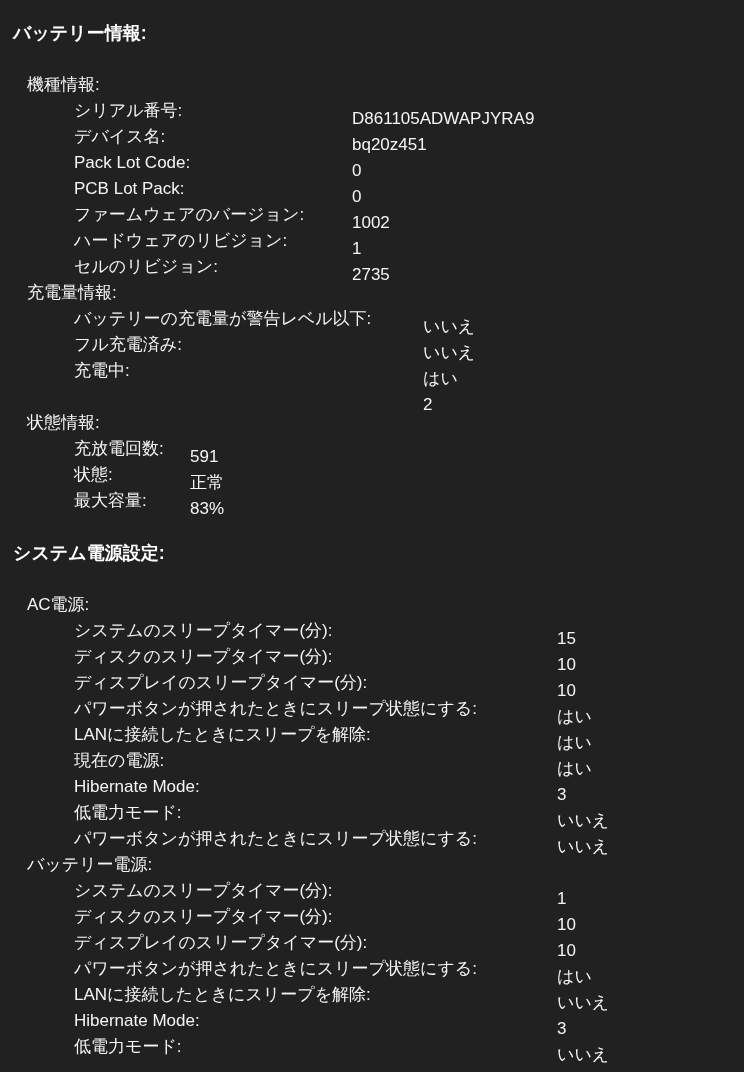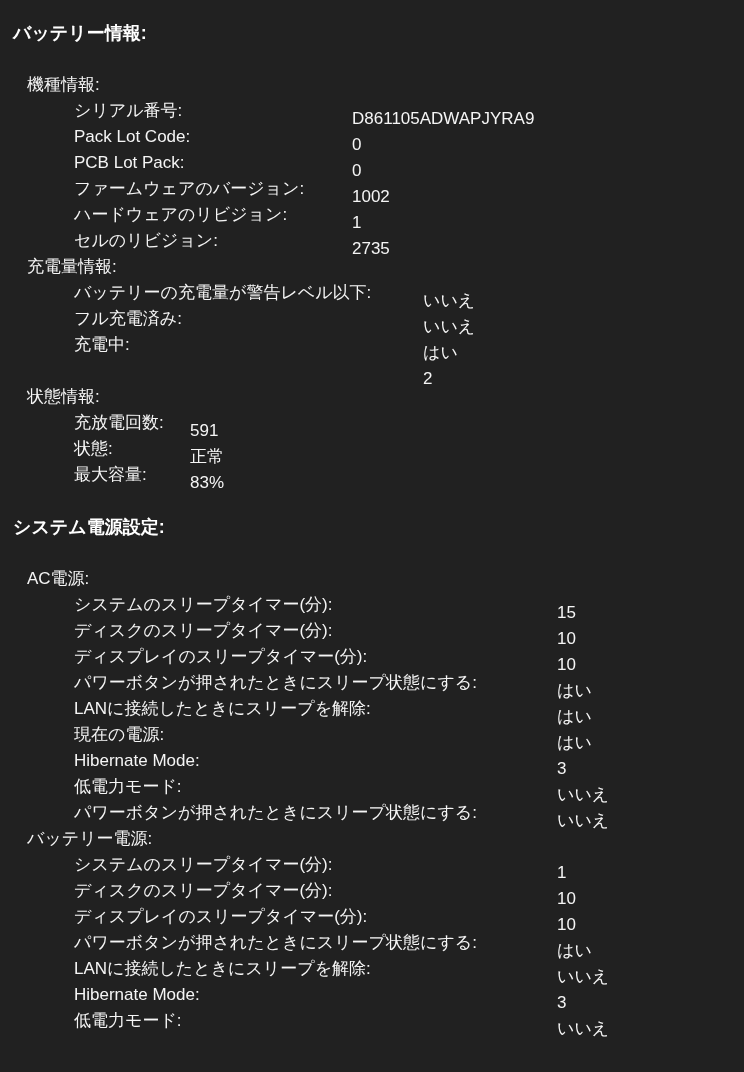--- a/index.html
+++ b/index.html
@@ -66,20 +66,24 @@
 
     <h1 class="group-heading">バッテリー情報:</h1>
     <div class="gap"></div>
     <div id="battery-sections">
         <div class="section-title">機種情報:</div>
         <div class="row" style="--vcol: 352px;">
           <span class="label">シリアル番号:</span>
           <span class="value">D861105ADWAPJYRA9</span>
         </div>
         <div class="row" style="--vcol: 352px;">
+          <span class="label">デバイス名:</span>
+          <span class="value">bq20z451</span>
+        </div>
+        <div class="row" style="--vcol: 352px;">
           <span class="label">Pack Lot Code:</span>
           <span class="value">0</span>
         </div>
         <div class="row" style="--vcol: 352px;">
           <span class="label">PCB Lot Pack:</span>
           <span class="value">0</span>
         </div>
         <div class="row" style="--vcol: 352px;">
           <span class="label">ファームウェアのバージョン:</span>
           <span class="value">1002</span>

